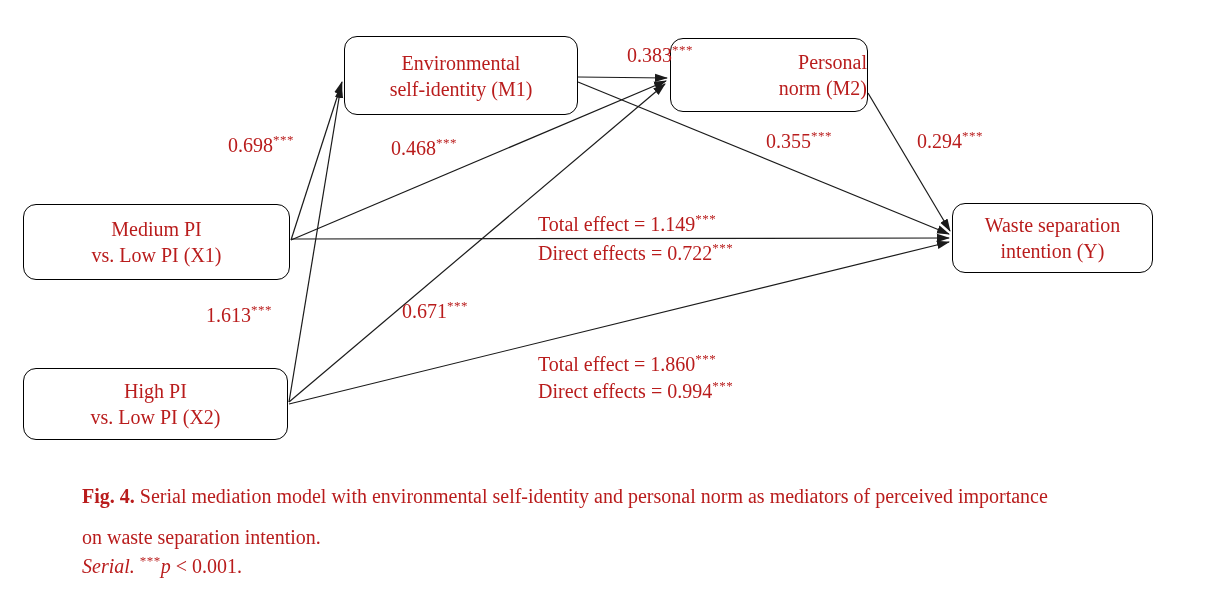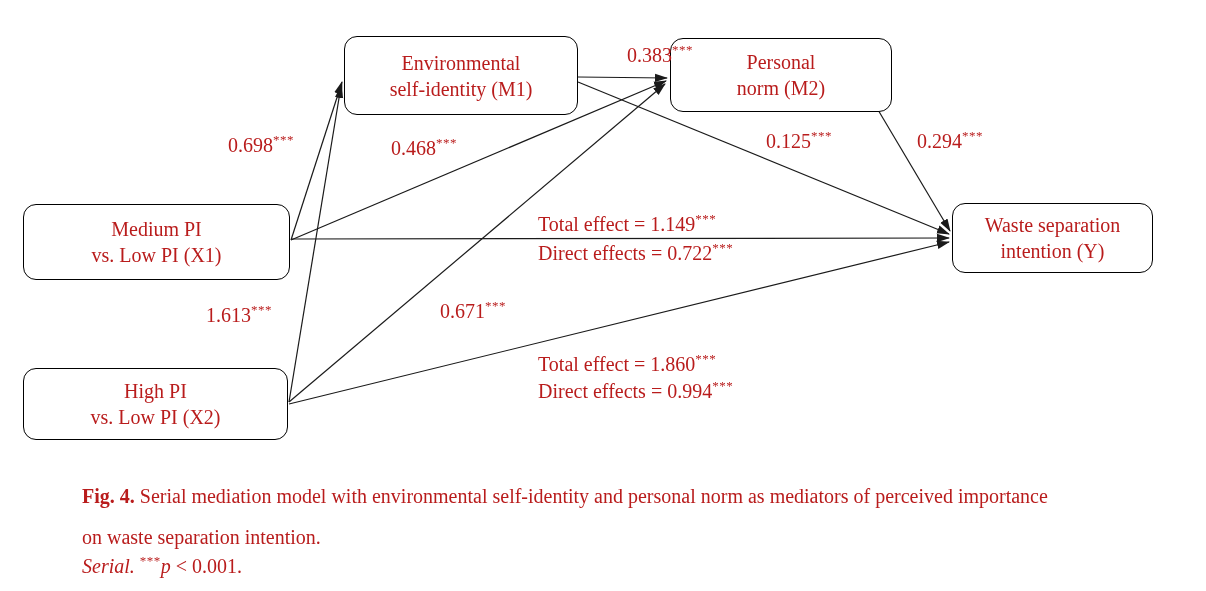--- a/index.html
+++ b/index.html
@@ -70,21 +70,21 @@
     <line x1="868" y1="93" x2="950" y2="231" marker-end="url(#ah)"></line>
     <line x1="291" y1="239" x2="949" y2="238" marker-end="url(#ah)"></line>
     <line x1="289" y1="404" x2="949" y2="242" marker-end="url(#ah)"></line>
   </svg>
 
   <div class="box" style="left:344px; top:36px; width:234px; height:79px;">
     <span>Environmental</span>
     <span>self-identity (M1)</span>
   </div>
 
-  <div class="box" style="left:670px; top:38px; width:222px; height:74px;">
+  <div class="box" style="left:670px; top:38px; width:198px; height:74px;align-items:flex-end;">
     <span>Personal</span>
     <span>norm (M2)</span>
   </div>
 
   <div class="box" style="left:23px; top:204px; width:267px; height:76px;">
     <span>Medium PI</span>
     <span>vs. Low PI (X1)</span>
   </div>
 
   <div class="box" style="left:23px; top:368px; width:265px; height:72px;">
@@ -100,29 +100,29 @@
   <div class="lbl" style="left:228px; top:133px;">
     <span>0.698</span><sup>***</sup>
   </div>
   <div class="lbl" style="left:391px; top:136px;">
     <span>0.468</span><sup>***</sup>
   </div>
   <div class="lbl" style="left:583px; top:43px;margin-left:44px;">
     <span>0.383</span><sup>***</sup>
   </div>
   <div class="lbl" style="left:766px; top:129px;">
-    <span>0.125</span><sup>***</sup>
+    <span>0.355</span><sup>***</sup>
   </div>
   <div class="lbl" style="left:917px; top:129px;">
     <span>0.294</span><sup>***</sup>
   </div>
   <div class="lbl" style="left:206px; top:303px;">
     <span>1.613</span><sup>***</sup>
   </div>
-  <div class="lbl" style="left:402px; top:299px;margin-left:38px;">
+  <div class="lbl" style="left:402px; top:299px;">
     <span>0.671</span><sup>***</sup>
   </div>
 
   <div class="lbl" style="left:538px; top:212px;">
     <span>Total effect = 1.149</span><sup>***</sup>
   </div>
   <div class="lbl" style="left:538px; top:241px;">
     <span>Direct effects = 0.722</span><sup>***</sup>
   </div>
   <div class="lbl" style="left:538px; top:352px;">

